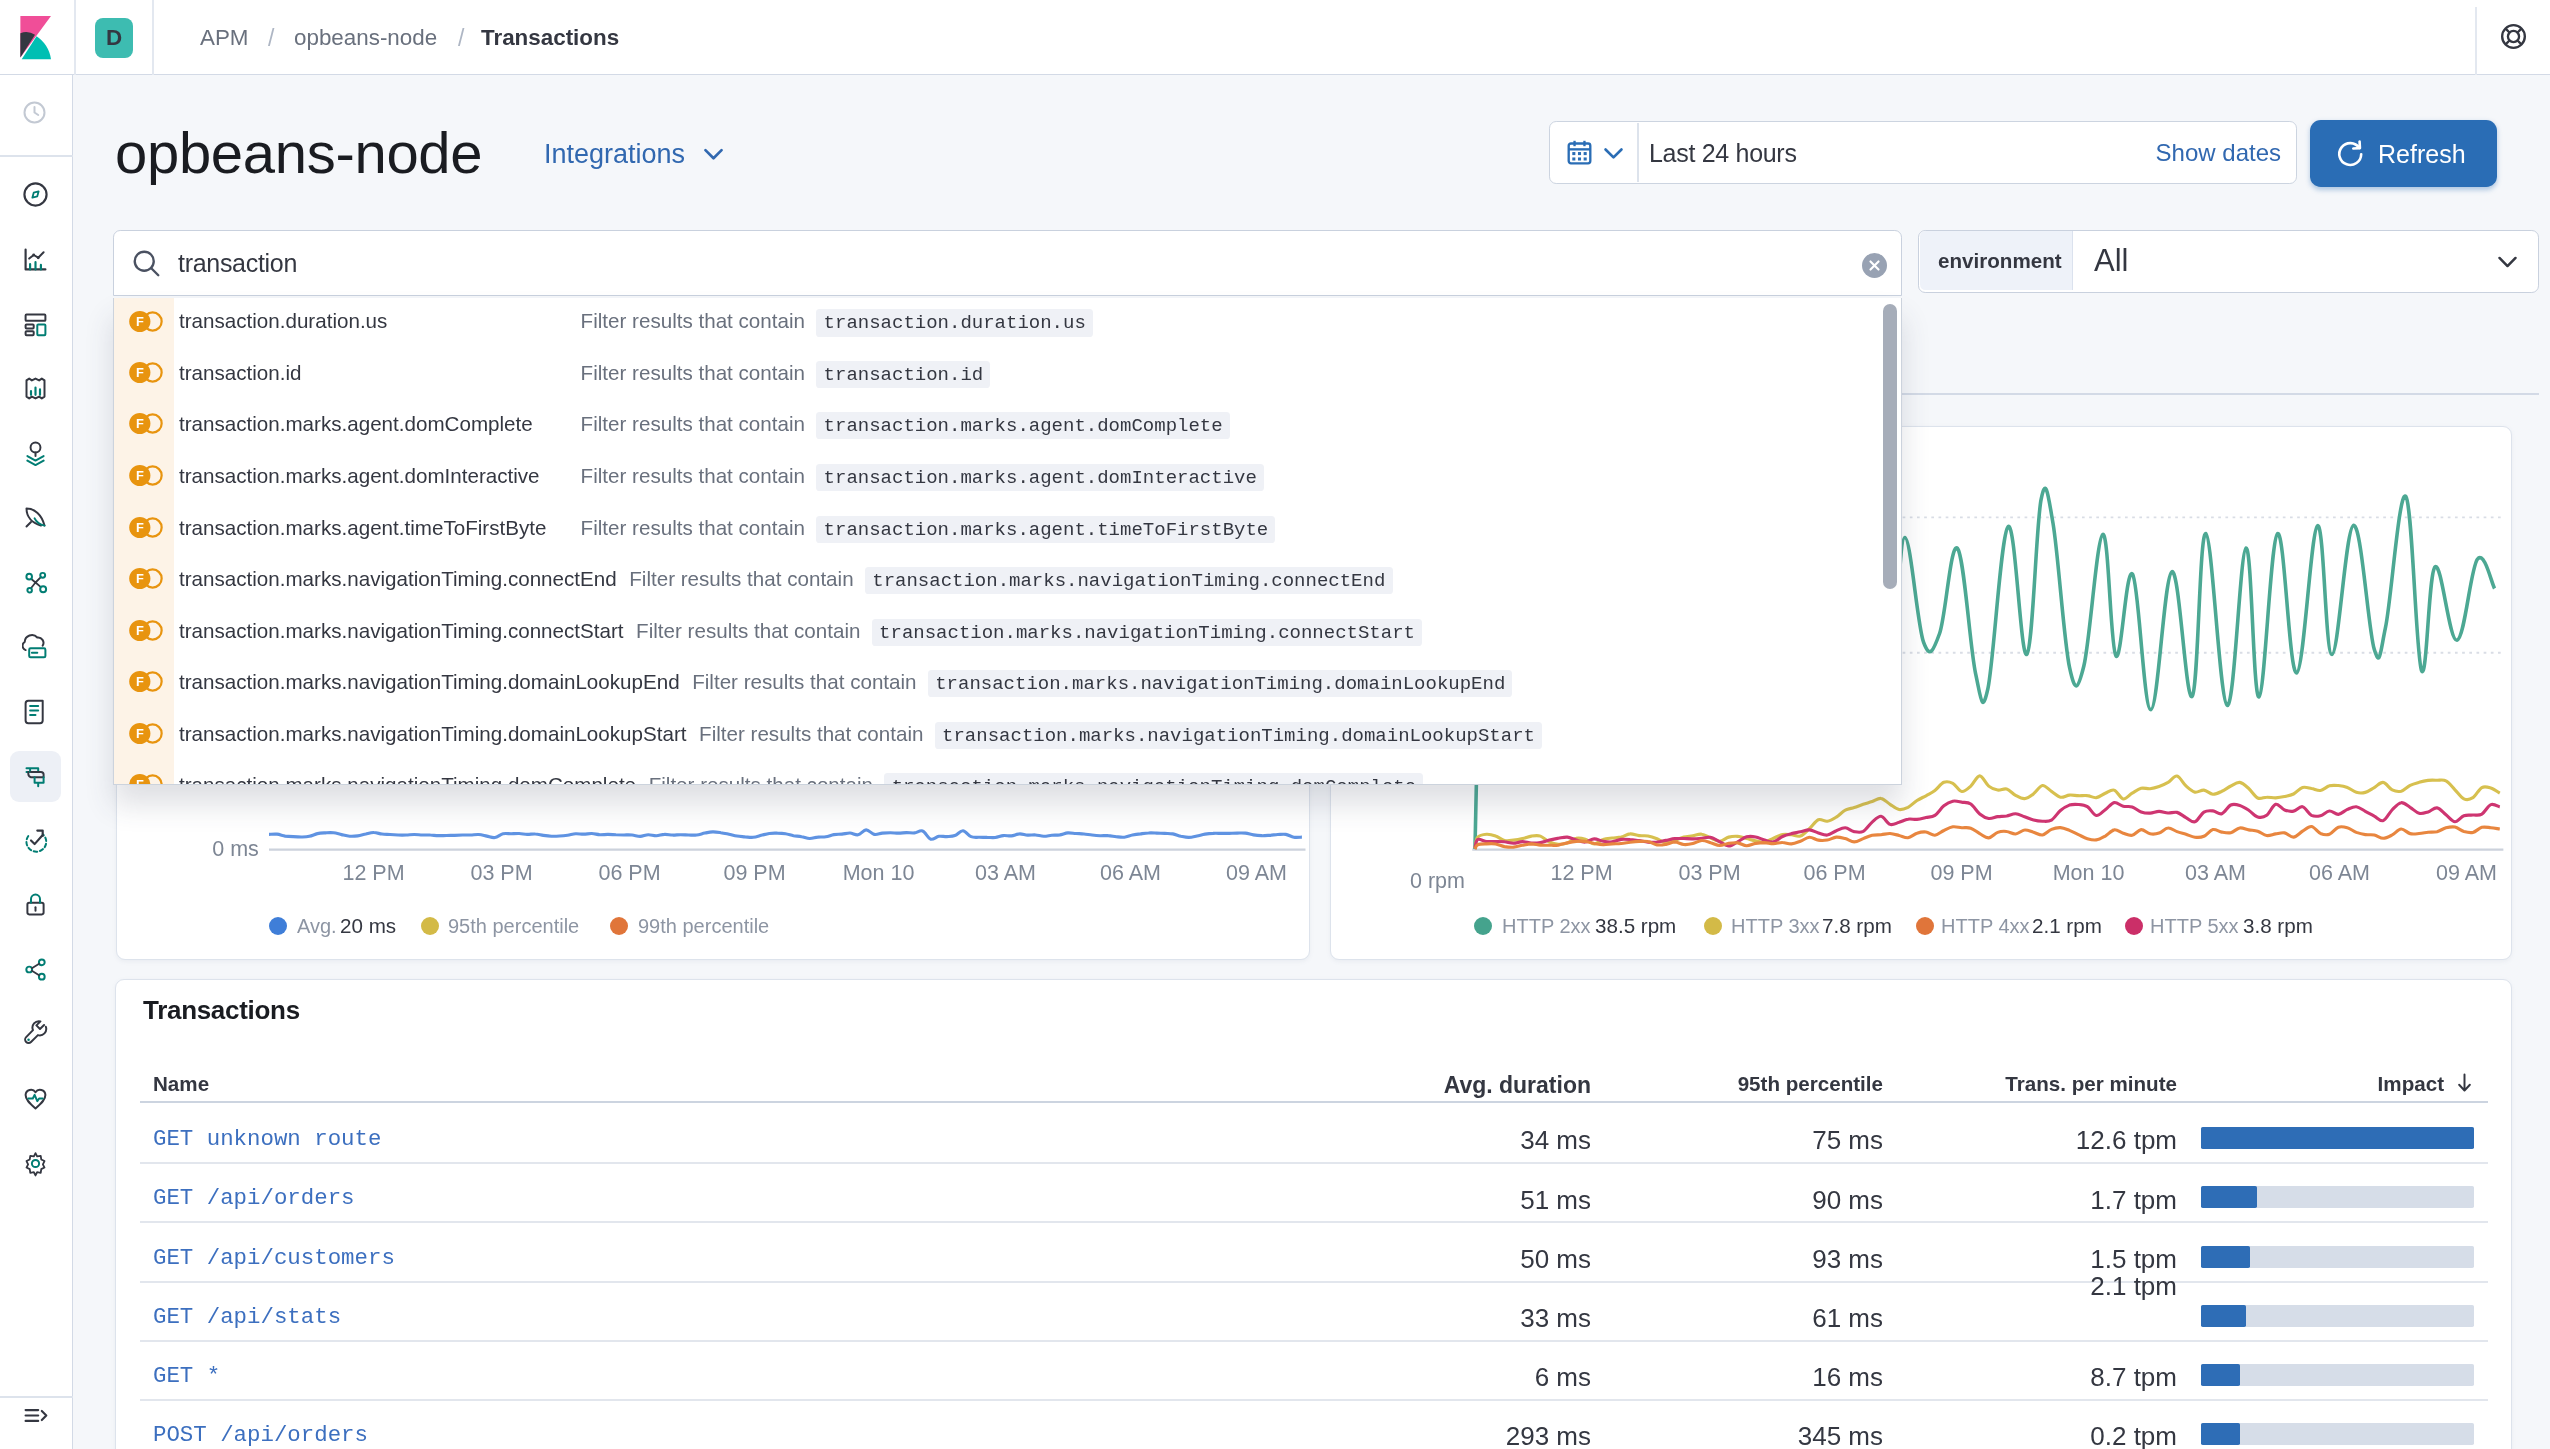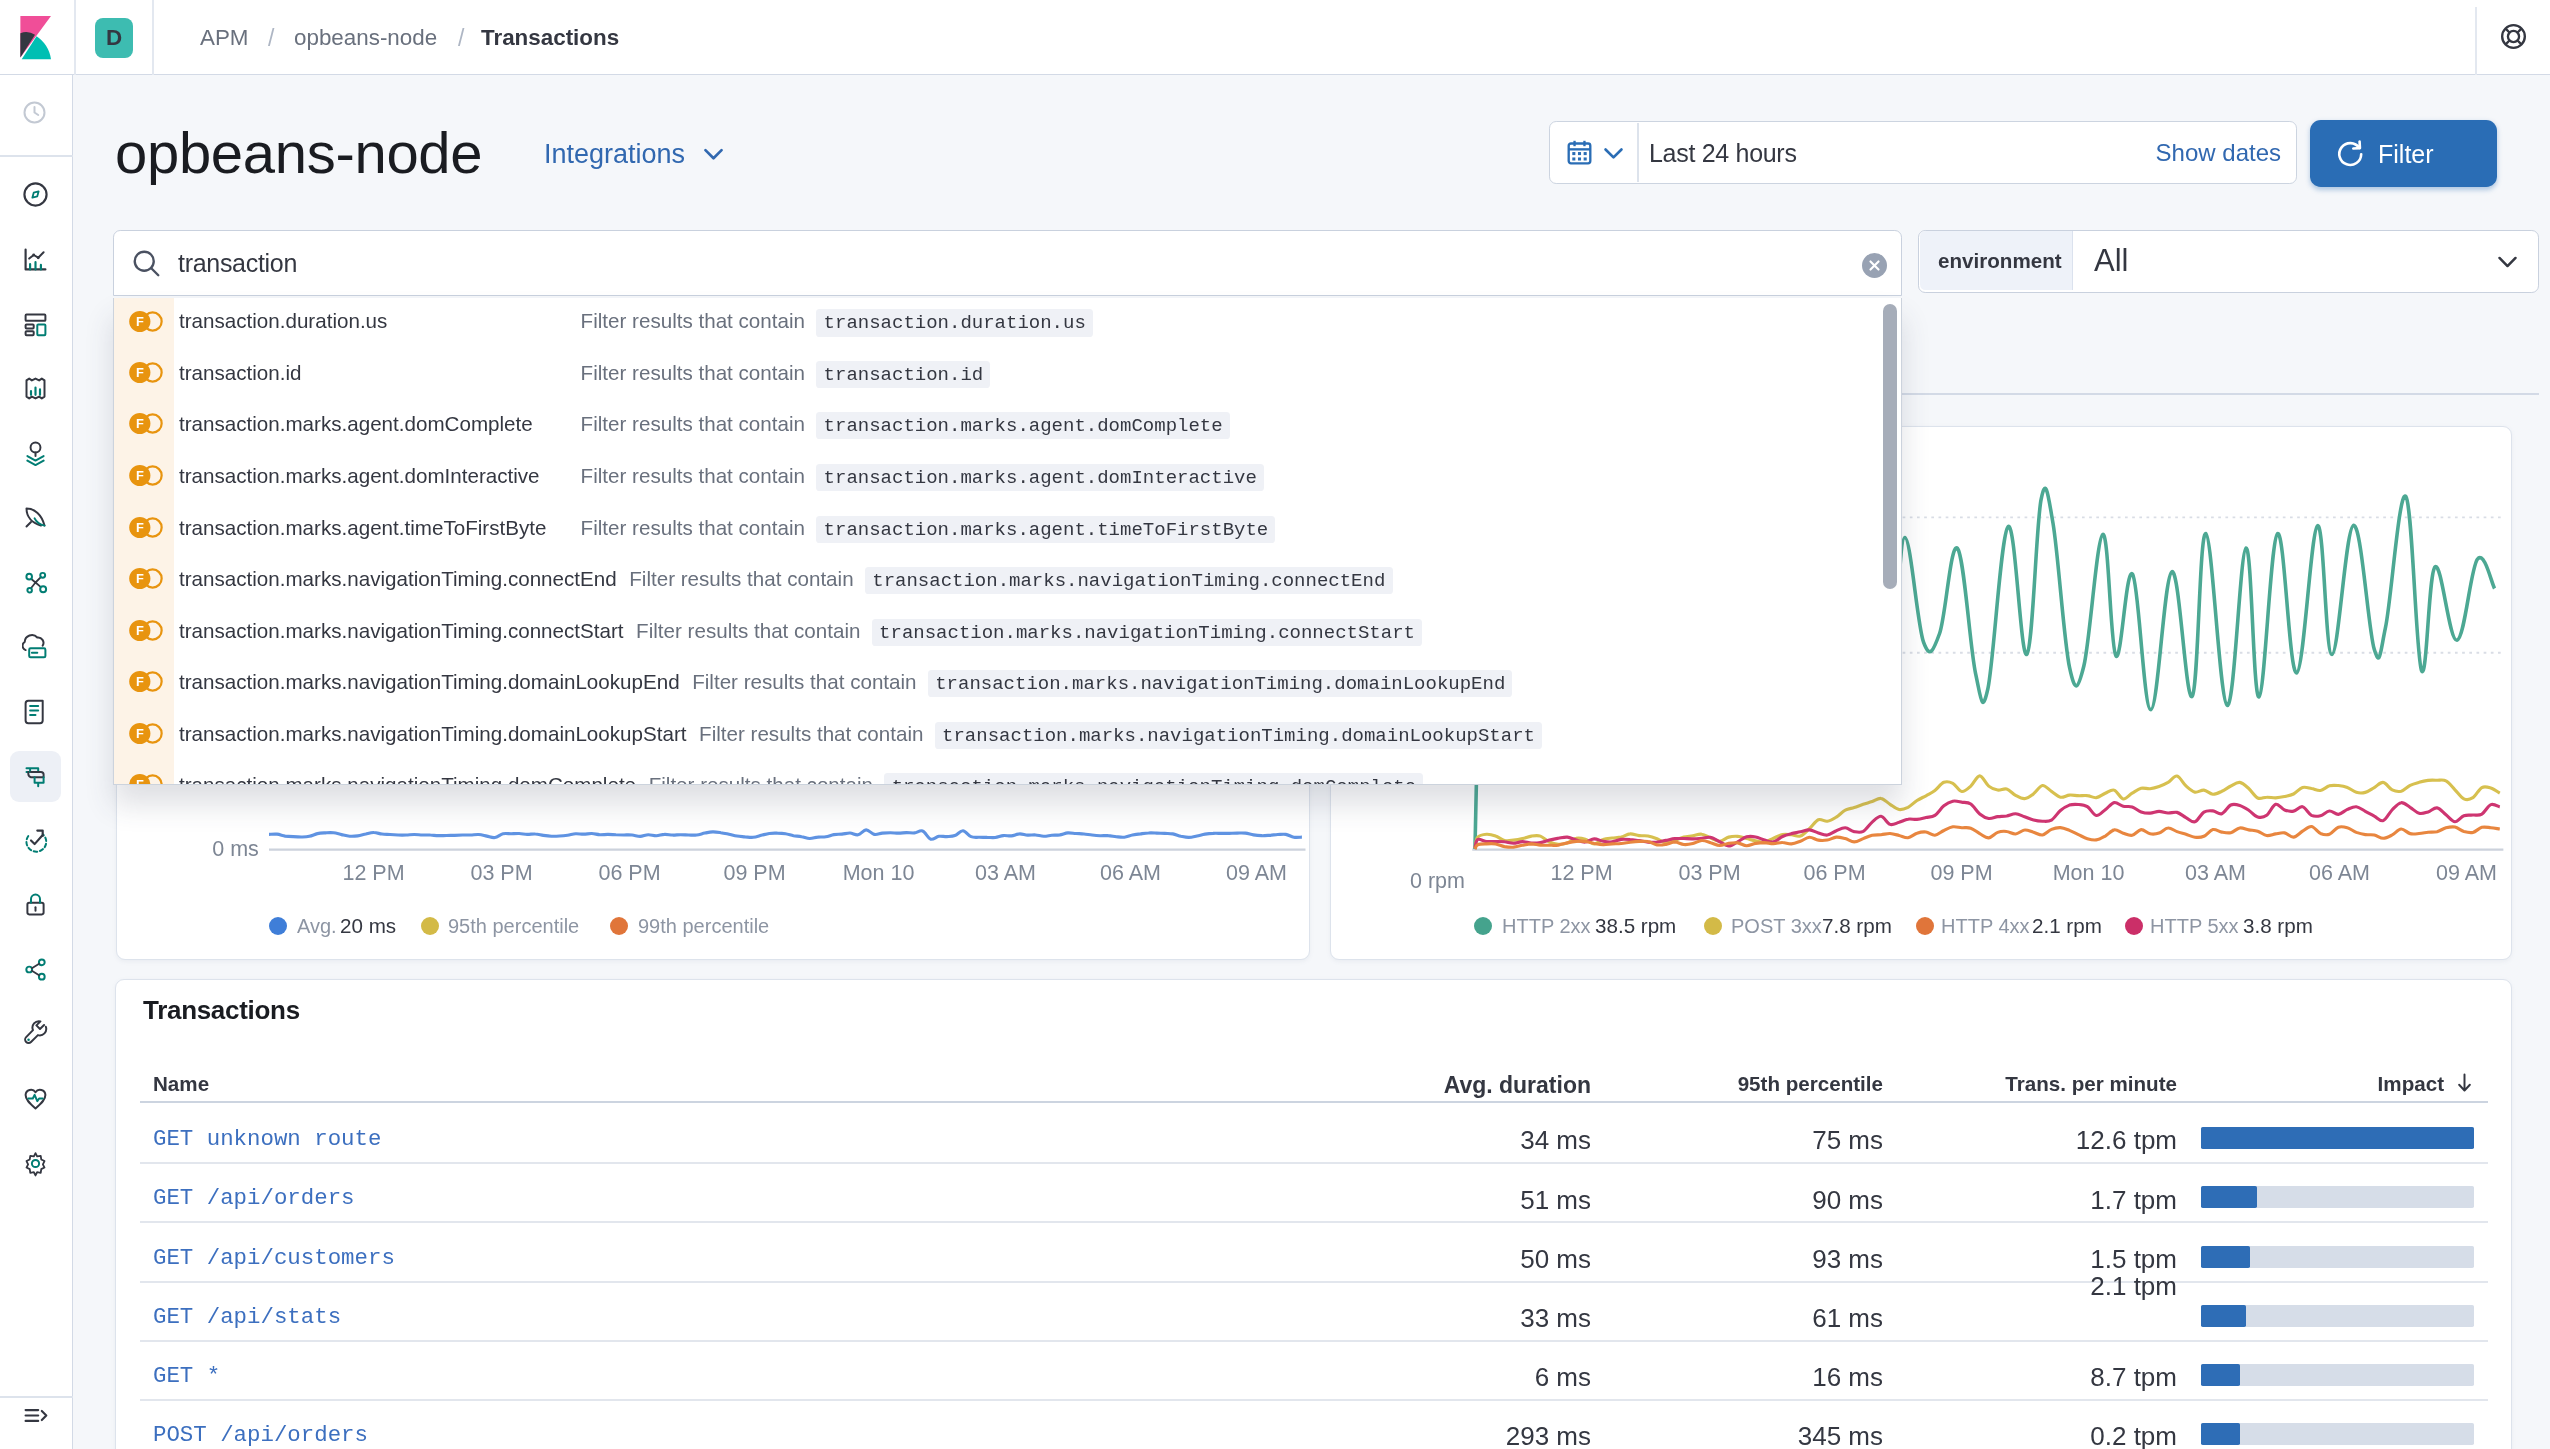--- a/index.html
+++ b/index.html
@@ -48,21 +48,21 @@
 <div class="abs" style="left:297px;top:908px;width:359px;height:36px;display:flex;align-items:center;justify-content:flex-start;font-size:20px;color:#8d95a3;font-weight:400;letter-spacing:0px;white-space:nowrap;">Avg.</div>
 <div class="abs" style="left:340px;top:908px;width:359px;height:36px;display:flex;align-items:center;justify-content:flex-start;font-size:20.6px;color:#343741;font-weight:400;letter-spacing:0px;white-space:nowrap;">20 ms</div>
 <div class="abs" style="left:421px;top:917px;width:18px;height:18px;border-radius:50%;background:#d3ba47;"></div>
 <div class="abs" style="left:448px;top:908px;width:359px;height:36px;display:flex;align-items:center;justify-content:flex-start;font-size:20px;color:#8d95a3;font-weight:400;letter-spacing:0px;white-space:nowrap;">95th percentile</div>
 <div class="abs" style="left:610px;top:917px;width:18px;height:18px;border-radius:50%;background:#e0753a;"></div>
 <div class="abs" style="left:638px;top:908px;width:359px;height:36px;display:flex;align-items:center;justify-content:flex-start;font-size:20px;color:#8d95a3;font-weight:400;letter-spacing:0px;white-space:nowrap;">99th percentile</div>
 <div class="abs" style="left:1474px;top:917px;width:18px;height:18px;border-radius:50%;background:#45a38d;"></div>
 <div class="abs" style="left:1502px;top:908px;width:359px;height:36px;display:flex;align-items:center;justify-content:flex-start;font-size:20px;color:#8d95a3;font-weight:400;letter-spacing:0px;white-space:nowrap;">HTTP 2xx</div>
 <div class="abs" style="left:1595px;top:908px;width:359px;height:36px;display:flex;align-items:center;justify-content:flex-start;font-size:20.6px;color:#343741;font-weight:400;letter-spacing:0px;white-space:nowrap;">38.5 rpm</div>
 <div class="abs" style="left:1704px;top:917px;width:18px;height:18px;border-radius:50%;background:#d3ba47;"></div>
-<div class="abs" style="left:1731px;top:908px;width:359px;height:36px;display:flex;align-items:center;justify-content:flex-start;font-size:20px;color:#8d95a3;font-weight:400;letter-spacing:0px;white-space:nowrap;">POST 3xx</div>
+<div class="abs" style="left:1731px;top:908px;width:359px;height:36px;display:flex;align-items:center;justify-content:flex-start;font-size:20px;color:#8d95a3;font-weight:400;letter-spacing:0px;white-space:nowrap;">HTTP 3xx</div>
 <div class="abs" style="left:1822px;top:908px;width:359px;height:36px;display:flex;align-items:center;justify-content:flex-start;font-size:20.6px;color:#343741;font-weight:400;letter-spacing:0px;white-space:nowrap;">7.8 rpm</div>
 <div class="abs" style="left:1916px;top:917px;width:18px;height:18px;border-radius:50%;background:#e0753a;"></div>
 <div class="abs" style="left:1941px;top:908px;width:359px;height:36px;display:flex;align-items:center;justify-content:flex-start;font-size:20px;color:#8d95a3;font-weight:400;letter-spacing:0px;white-space:nowrap;">HTTP 4xx</div>
 <div class="abs" style="left:2032px;top:908px;width:359px;height:36px;display:flex;align-items:center;justify-content:flex-start;font-size:20.6px;color:#343741;font-weight:400;letter-spacing:0px;white-space:nowrap;">2.1 rpm</div>
 <div class="abs" style="left:2125px;top:917px;width:18px;height:18px;border-radius:50%;background:#cb2f68;"></div>
 <div class="abs" style="left:2150px;top:908px;width:359px;height:36px;display:flex;align-items:center;justify-content:flex-start;font-size:20px;color:#8d95a3;font-weight:400;letter-spacing:0px;white-space:nowrap;">HTTP 5xx</div>
 <div class="abs" style="left:2243px;top:908px;width:359px;height:36px;display:flex;align-items:center;justify-content:flex-start;font-size:20.6px;color:#343741;font-weight:400;letter-spacing:0px;white-space:nowrap;">3.8 rpm</div>
 <div class="panel" style="left:115px;top:979px;width:2397px;height:628px;"></div>
 <div class="abs" style="left:143px;top:995px;font-size:26px;font-weight:700;color:#1a1c21;letter-spacing:-0.3px;">Transactions</div>
 <div class="abs" style="left:153px;top:1072px;font-size:20.6px;font-weight:700;color:#343741;">Name</div>
@@ -139,21 +139,21 @@
 <path d="M4 5 l9 9 9-9" stroke="#2a6db5" stroke-width="3" fill="none" stroke-linecap="round" stroke-linejoin="round"></path>
   </svg>
 <div class="abs" style="left:1637px;top:123px;width:1.8px;height:59px;background:#dde3ec;"></div>
 <div class="abs" style="left:1649px;top:135px;height:36px;display:flex;align-items:center;font-size:25px;color:#343741;letter-spacing:-0.3px;">Last 24 hours</div>
 <div class="abs" style="left:2068px;top:135px;width:213px;height:36px;display:flex;align-items:center;justify-content:flex-end;font-size:24px;color:#3168b0;">Show dates</div>
 <div class="abs" style="left:2310px;top:120px;width:187px;height:67px;background:#2a6db5;border-radius:10.8px;box-shadow:0 2.7px 5.4px rgba(42,109,181,0.35);"></div>
 <svg class="abs" style="left:2335px;top:139px;" width="30.5" height="30.5" viewBox="0 0 34 34">
 <path d="M27.1 9.9 A12.2 12.2 0 1 0 29.2 17" stroke="#fff" stroke-width="2.9" fill="none" stroke-linecap="round"></path>
 <path d="M27.4 2.8 l0.4 7.4 -7.4 0.4" stroke="#fff" stroke-width="2.9" fill="none" stroke-linecap="round" stroke-linejoin="round"></path>
   </svg>
-<div class="abs" style="left:2378px;top:136px;height:36px;display:flex;align-items:center;font-size:25px;color:#fff;">Filter</div>
+<div class="abs" style="left:2378px;top:136px;height:36px;display:flex;align-items:center;font-size:25px;color:#fff;">Refresh</div>
 <div class="abs" style="left:113px;top:230px;width:1789px;height:66px;background:#fff;border:1.8px solid #c9d1de;border-radius:7.2px 7.2px 0 0;"></div>
 <svg class="abs" style="left:132px;top:249px;" width="29" height="29" viewBox="0 0 32 32">
 <circle cx="13.5" cy="13.5" r="10.5" stroke="#4a5161" stroke-width="2.6" fill="none"></circle>
 <line x1="21" y1="21" x2="29" y2="29" stroke="#4a5161" stroke-width="2.6" stroke-linecap="round"></line>
   </svg>
 <div class="abs" style="left:178px;top:245px;height:36px;display:flex;align-items:center;font-size:25px;color:#343741;letter-spacing:-0.3px;">transaction</div>
 <div class="abs" style="left:1862px;top:253px;width:25px;height:25px;border-radius:50%;background:#98a2b3;"></div>
 <svg class="abs" style="left:1862px;top:253px;" width="25" height="25" viewBox="0 0 28 28">
 <path d="M9.5 9.5 l9 9 M18.5 9.5 l-9 9" stroke="#fff" stroke-width="2.4" stroke-linecap="round"></path>
   </svg>

